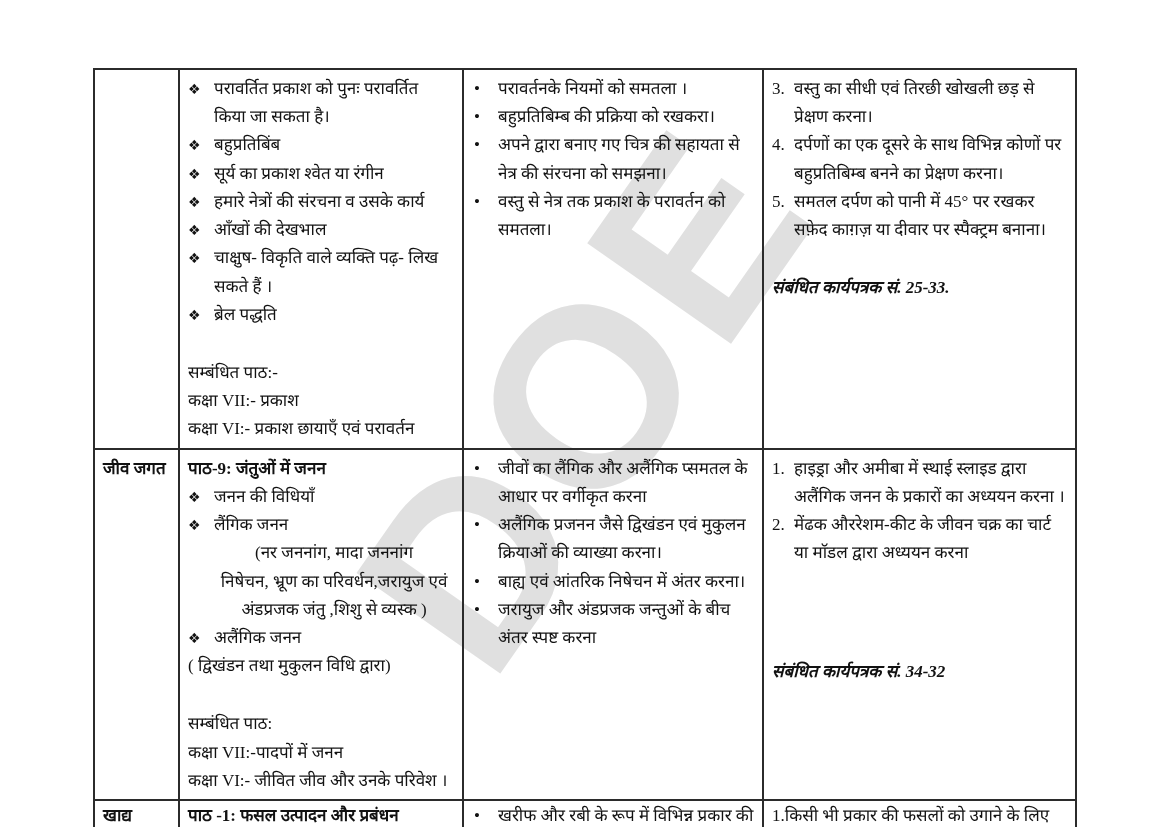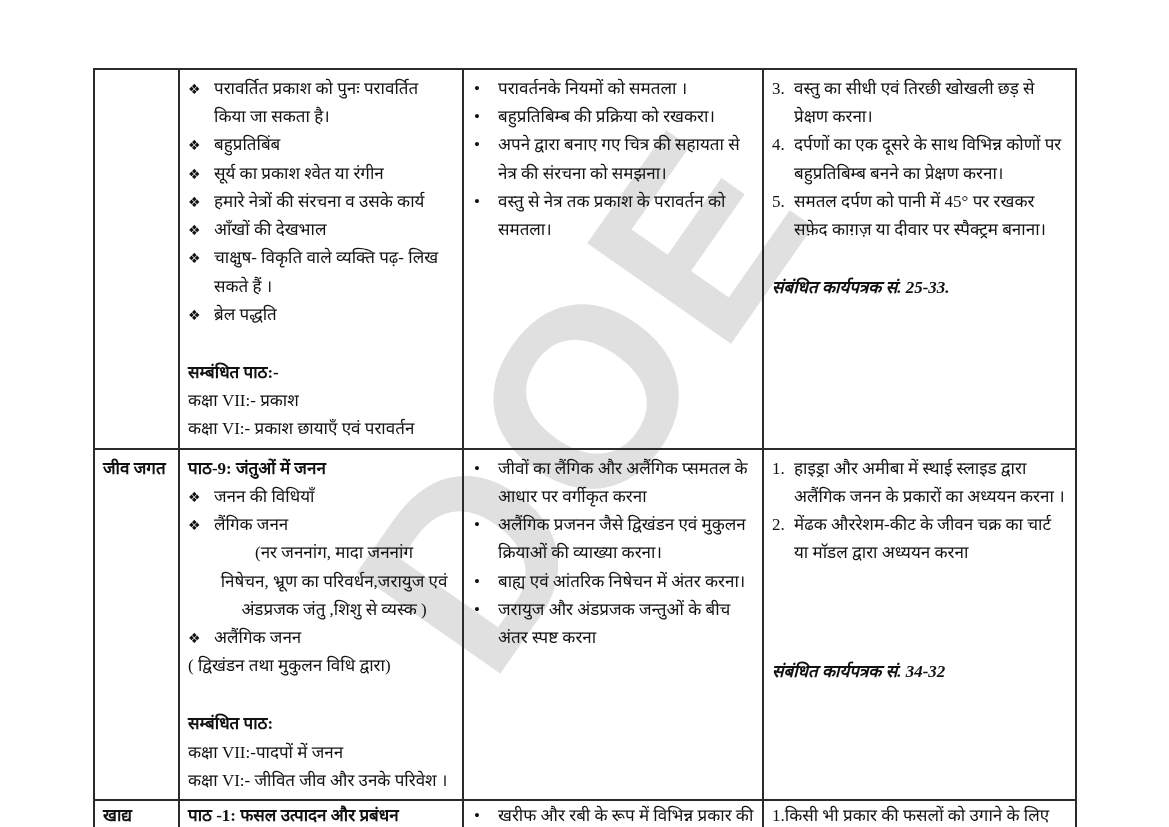--- a/index.html
+++ b/index.html
@@ -31,21 +31,21 @@
   tr.r3 td{line-height:1.36;padding-top:3px;}
   .topic-text{font-weight:bold;}
   .line{display:block;}
   .line.bullet,.line.dot,.line.num{display:flex;align-items:flex-start;}
   .line .marker{flex:0 0 26px;}
   .line.dot .marker{flex:0 0 24px;padding-left:2px;}
   .line.num .marker{flex:0 0 22px;}
   .line.bullet .marker{font-size:14px;padding-top:3px;font-family:"DejaVu Sans",sans-serif;}
   .line .text{flex:1 1 auto;}
   .line.title{font-weight:bold;}
-  .line.bold{font-weight:bold;}
+  .line.bold{font-weight:normal;}
   .line.note{font-weight:bold;font-style:italic;}
   .line.indent{padding-left:26px;text-align:center;}
   .gap{height:30px;}
 </style>
 </head>
 <body>
 
 <div class="watermark">DOE</div>
 
 <table class="doc">

